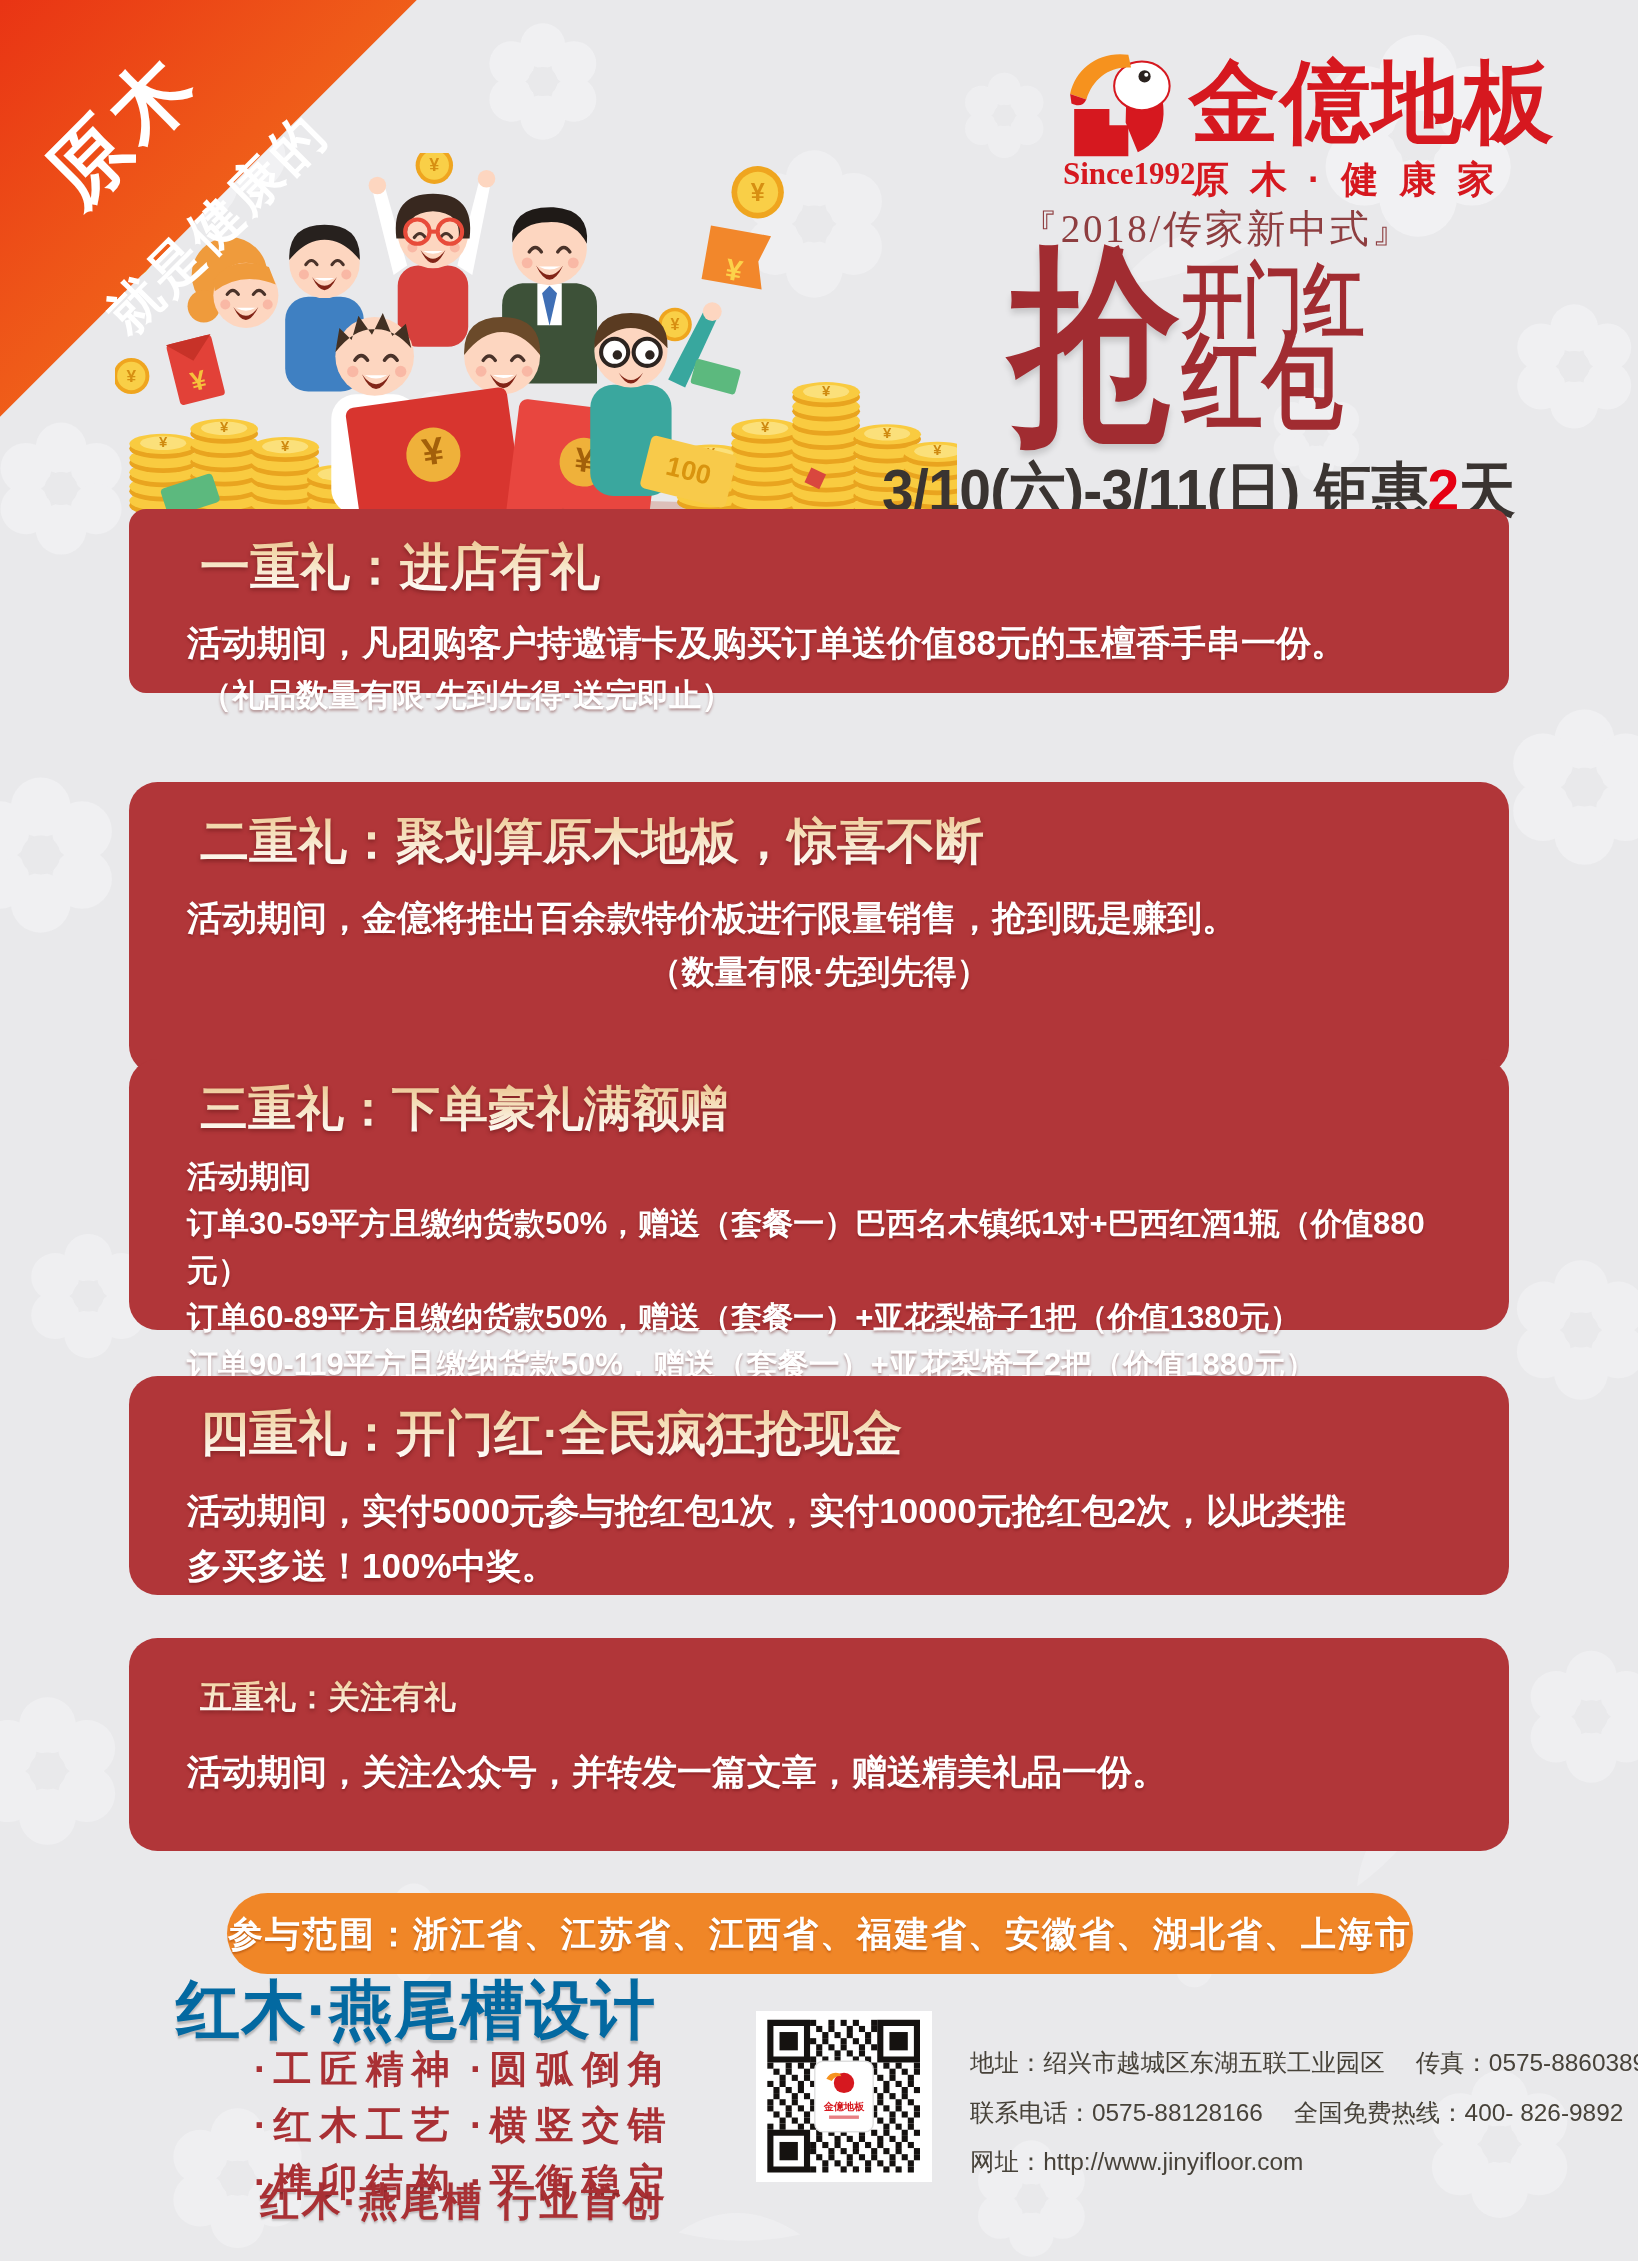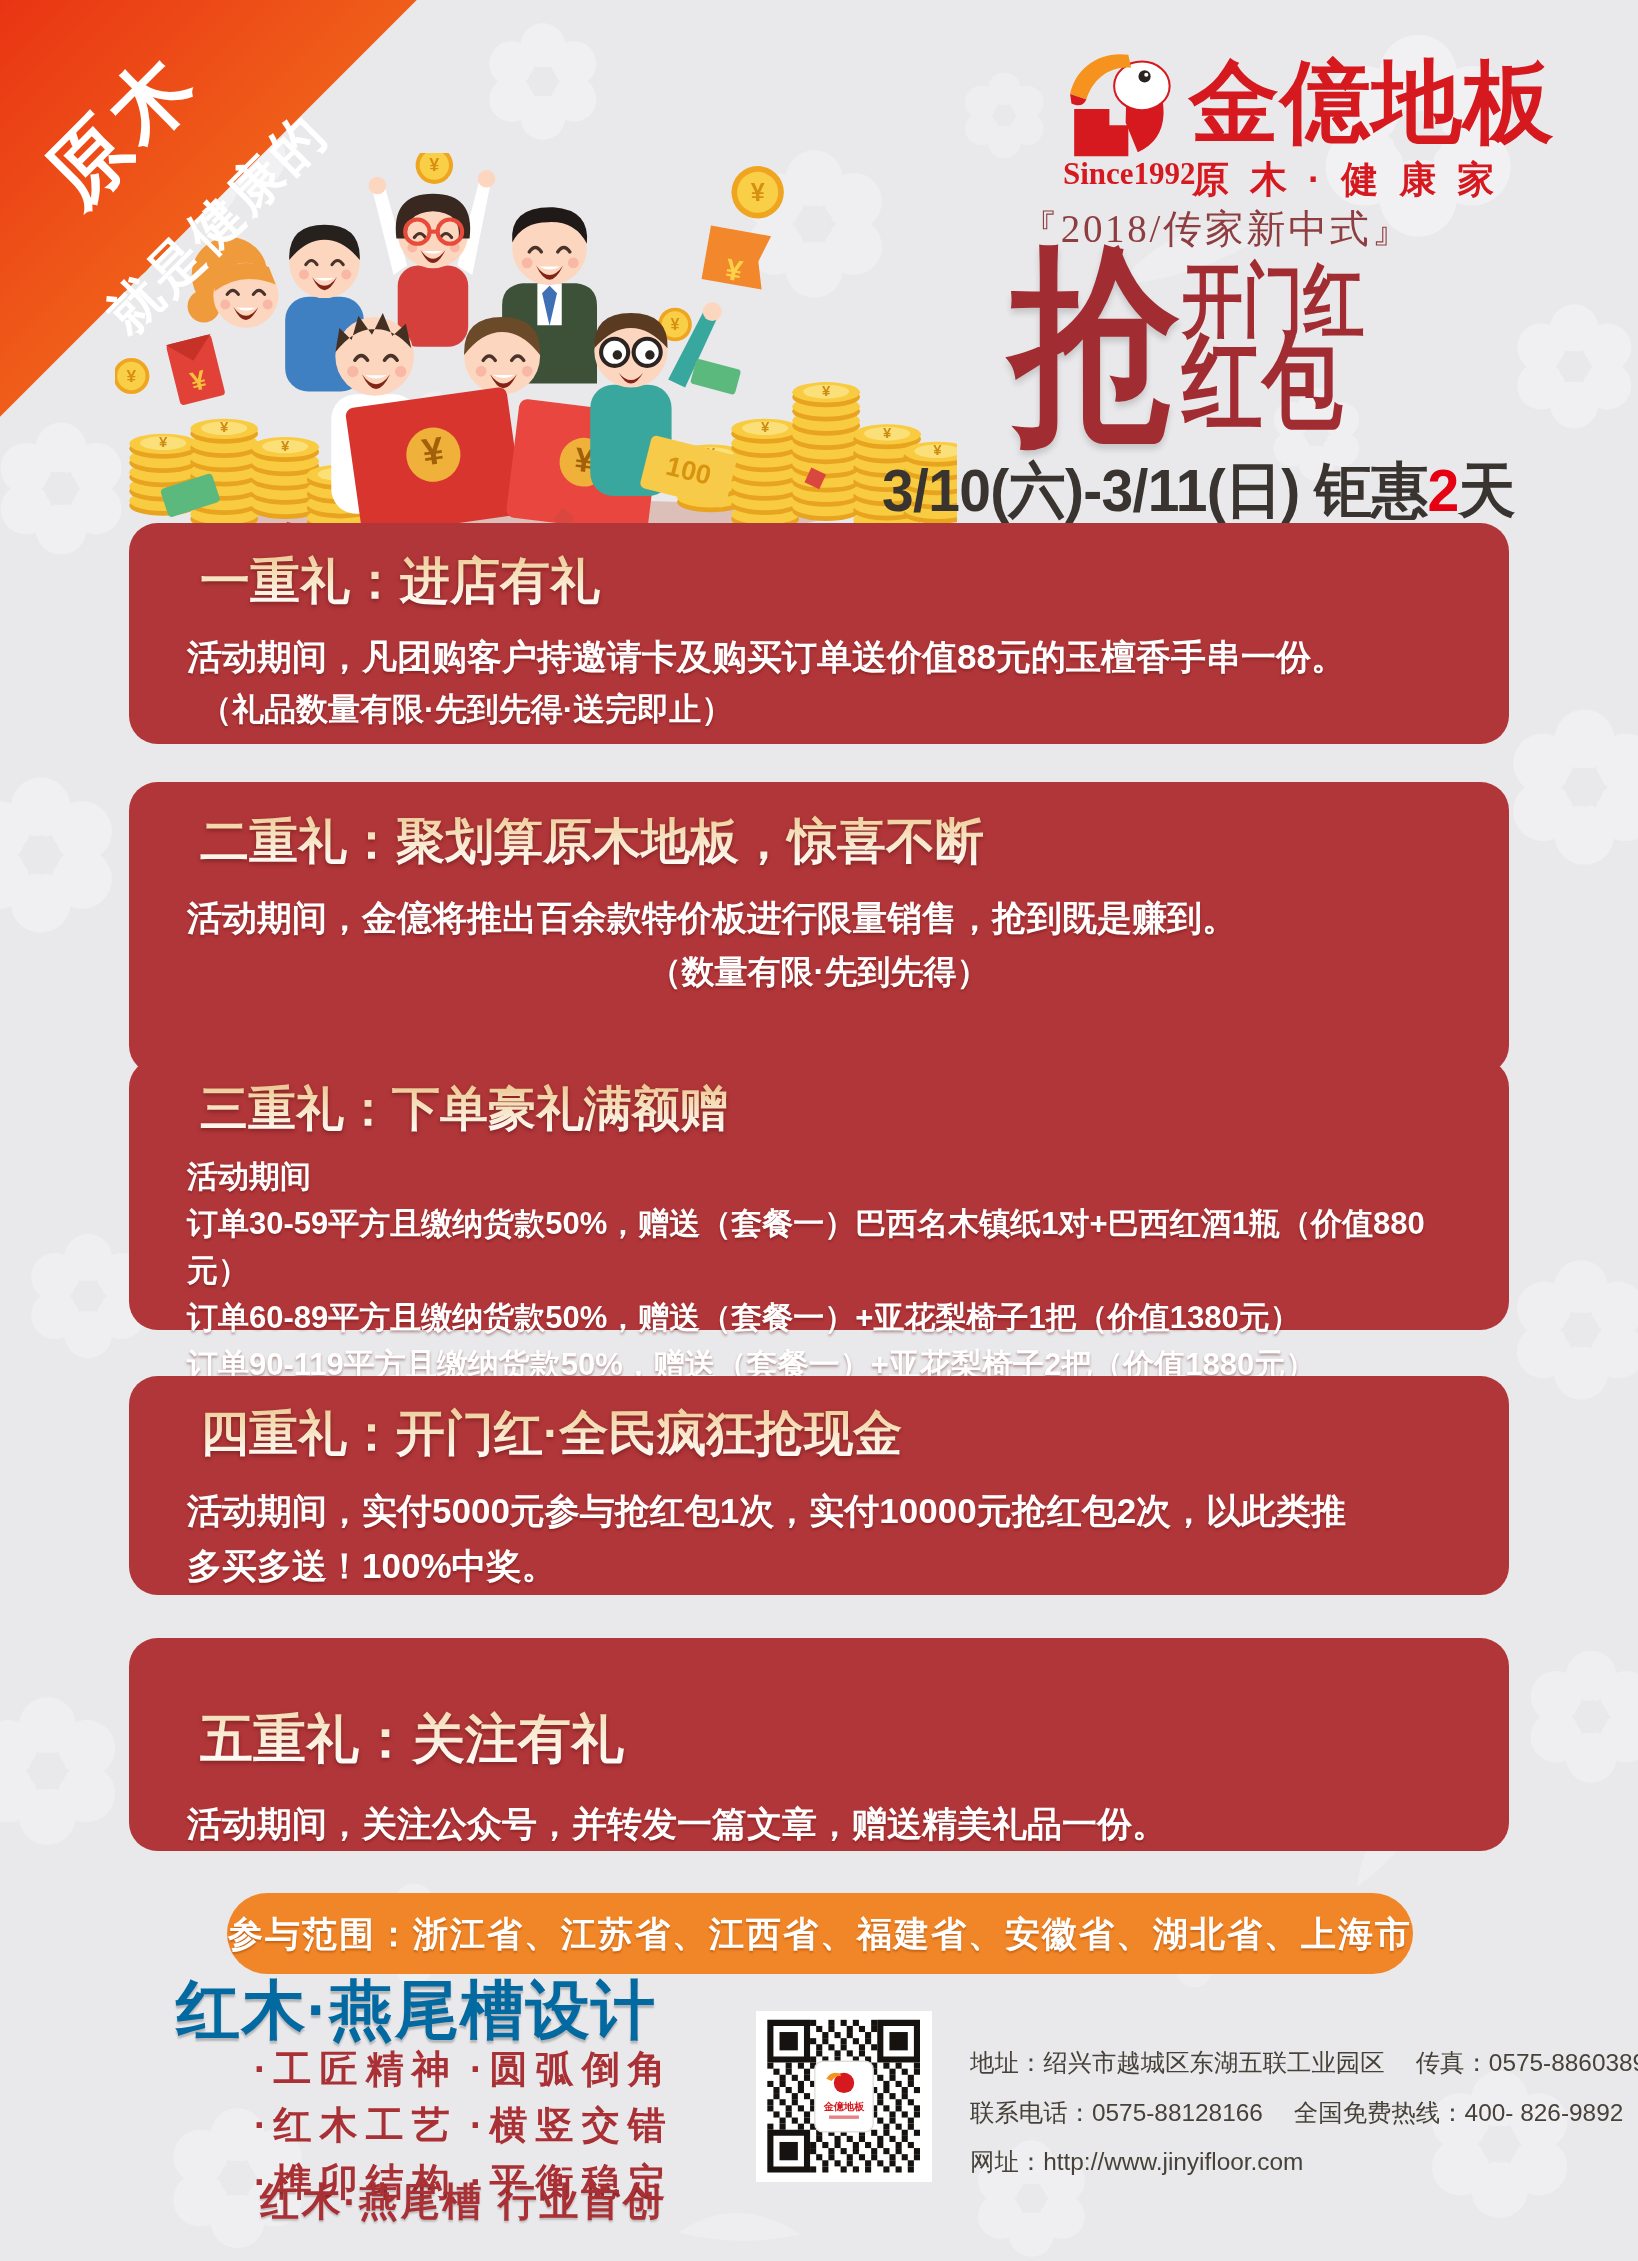--- a/index.html
+++ b/index.html
@@ -37,33 +37,33 @@
   .date-line .hot{color:#e60012;}
 
   
   .offer{position:absolute;left:129px;width:1380px;background:#b13639;border-radius:28.5px;
          color:#fff;box-sizing:border-box;}
   .offer h2{margin:0 0 0 71px;font-weight:900;line-height:1.08;white-space:nowrap;
             background:linear-gradient(180deg,#dfa368 0%,#f3d9ae 52%,#ffffff 100%);
             -webkit-background-clip:text;background-clip:text;color:transparent;
             filter:drop-shadow(0 2.7px 2px rgba(70,8,8,.45));}
   .offer p{margin:0 58px;font-weight:bold;text-shadow:0 2px 2.7px rgba(90,10,10,.4);line-height:1.3;}
-  .o1{top:523px;height:221px;}  .o1 h2{padding-top:31px;font-size:50px;}
+  .o1{top:509px;height:184px;border-radius:17px;}  .o1 h2{padding-top:31px;font-size:50px;}
   .o1 .l1{margin-top:26px;font-size:35px;}
   .o1 .l2{margin-top:9.5px;margin-left:71px;font-size:32px;}
   .o2{top:782px;height:292px;} .o2 h2{padding-top:33px;font-size:49px;}
   .o2 .l1{margin-top:27px;font-size:35px;}
   .o2 .l2{margin-top:11px;font-size:33px;text-align:center;}
   .o3{top:1059px;height:271px;} .o3 h2{padding-top:24.4px;font-size:48px;}
   .o3 .l1{margin-top:17.6px;font-size:31px;line-height:1.52;}
   .o3 .ln{font-size:31px;line-height:1.52;}
   .o4{top:1376px;height:219px;} .o4 h2{padding-top:31px;font-size:49px;}
   .o4 .l1{margin-top:24.4px;font-size:35px;line-height:1.55;}
   .o4 .ln{font-size:35px;line-height:1.55;}
-  .o5{top:1638px;height:213px;} .o5 h2{padding-top:72px;font-size:53px;}
+  .o5{top:1638px;height:213px;} .o5 h2{padding-top:26px;font-size:32px;margin-top:16px;}
   .o5 .l1{margin-top:34px;font-size:35px;}
 
   
   .scope{position:absolute;left:227px;top:1893px;width:1186px;height:81px;border-radius:41px;
          background:#f08627;color:#fff;font-size:35px;font-weight:900;letter-spacing:2px;
          line-height:81px;text-align:center;text-shadow:0 2px 2px rgba(150,60,0,.45);white-space:nowrap;}
 
   
   .design-title{position:absolute;left:176px;top:1967px;font-size:64px;font-weight:900;color:#0369a1;
                 letter-spacing:1.4px;text-shadow:0 2.7px 2px rgba(0,0,0,.22);white-space:nowrap;}

